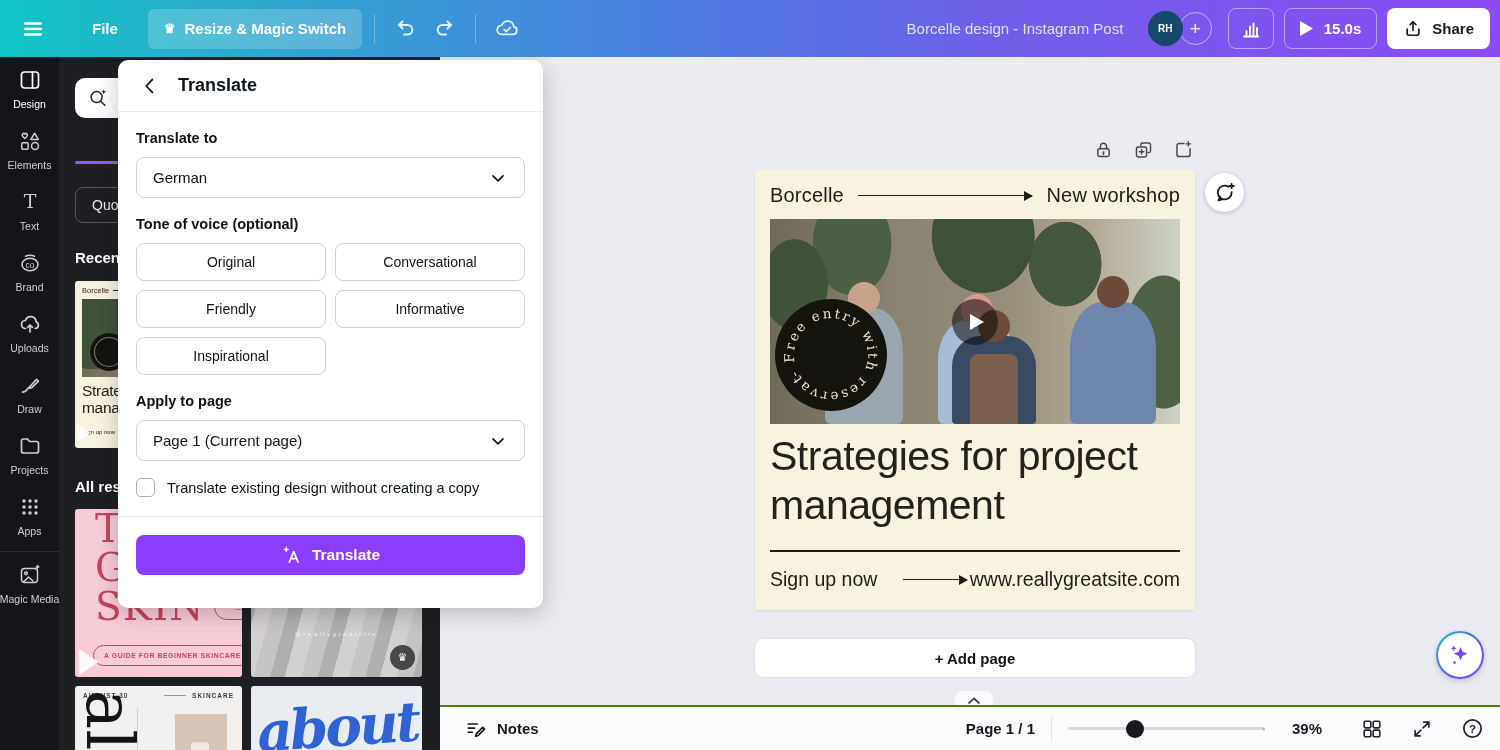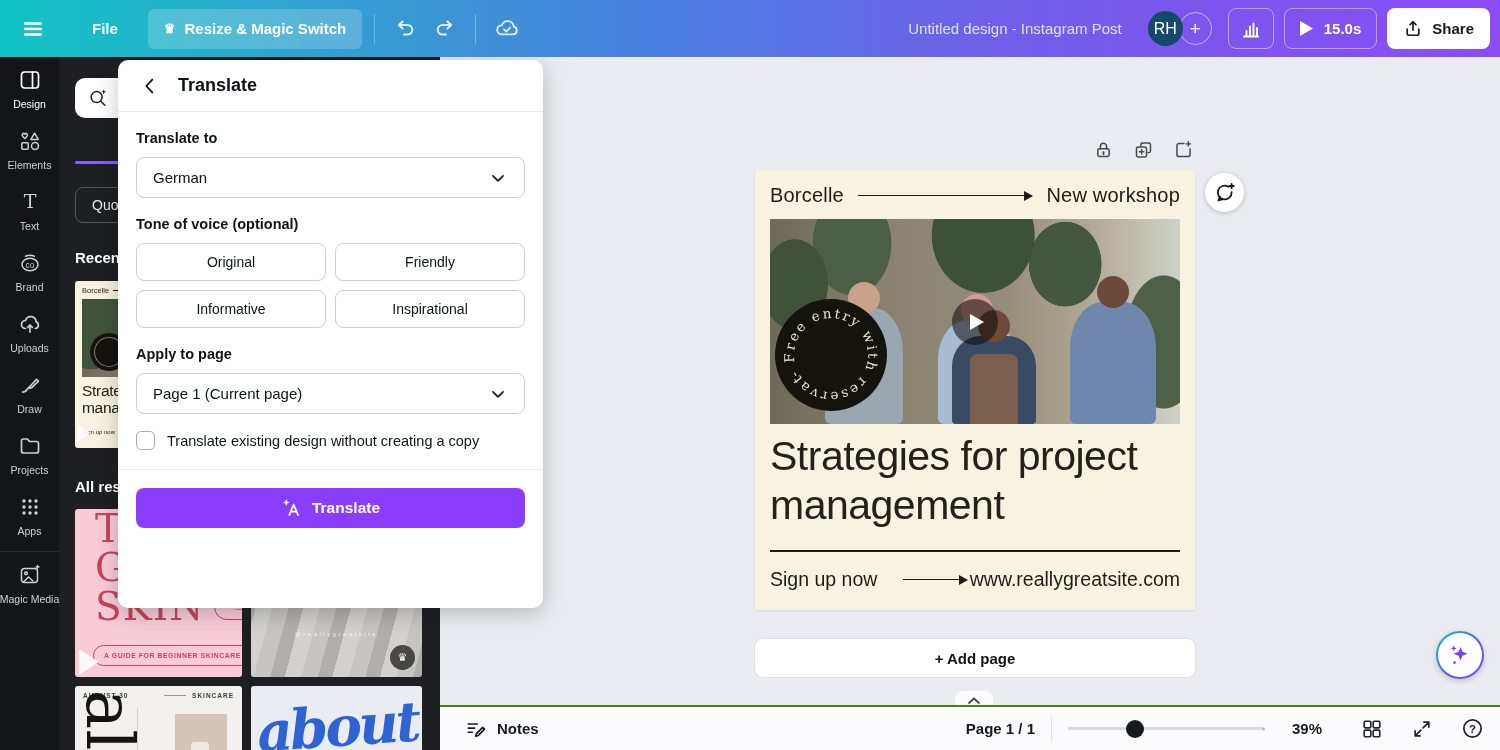--- a/index.html
+++ b/index.html
@@ -17,21 +17,21 @@
   .hamburger { margin-left:20px; width:26px; height:26px; display:flex; align-items:center; justify-content:center; cursor:pointer; }
   .file-btn { margin-left:46px; font-size:15px; font-weight:700;text-align:right; }
   .resize-chip { margin-left:30px; height:40px; padding:0 16px; border-radius:6px;
     background:rgba(255,255,255,.20); display:flex; align-items:center; gap:9px; font-size:15px; font-weight:700; }
   .crown-glyph { font-size:13px; line-height:1; }
   .tb-div { width:1px; height:30px; background:rgba(255,255,255,.30); margin:0 12px; }
   .tb-iconbtn { width:38px; height:38px; display:flex; align-items:center; justify-content:center; opacity:.85; }
   .tb-title { position:absolute; left:860px; top:0; width:310px; height:57px; display:flex; align-items:center; justify-content:center;
     font-size:15px; color:rgba(255,255,255,.80); white-space:nowrap; }
   .tb-right { position:absolute; right:10px; top:0; height:57px; display:flex; align-items:center; }
-  .avatar { width:35px; height:35px; border-radius:50%; background:#16486b; color:#fff; font-size:16px; font-weight:400;
+  .avatar { width:35px; height:35px; border-radius:50%; background:#16486b; color:#fff; font-size:10px; font-weight:700;
     display:flex; align-items:center; justify-content:center; z-index:2; }
   .add-member { width:33px; height:33px; border-radius:50%; border:1.5px solid rgba(255,255,255,.55); margin-left:-4px;
     display:flex; align-items:center; justify-content:center; font-size:19px; font-weight:400; }
   .insights-btn { margin-left:16px; width:46px; height:41px; border:1px solid rgba(255,255,255,.45); border-radius:8px;
     display:flex; align-items:center; justify-content:center; }
   .play-btn { margin-left:10px; height:41px; border:1px solid rgba(255,255,255,.45); border-radius:8px;
     display:flex; align-items:center; gap:11px; padding:0 15px; font-size:15px; font-weight:700; }
   .share-btn { margin-left:10px; height:41px; background:#fff; color:#17191c; border-radius:8px;
     display:flex; align-items:center; gap:9px; padding:0 16px; font-size:15px; font-weight:700; }
 
@@ -230,21 +230,21 @@
       </div>
       <div class="tb-div"></div>
       <div class="tb-iconbtn">
         <svg class="ico" width="26" height="26" viewBox="0 0 24 24">
             <path d="M7 17a4.2 4.2 0 0 1 .3-8.4 5.6 5.6 0 0 1 10.9 1.3A3.6 3.6 0 0 1 17.6 17Z"></path>
             <path d="m9.3 12.4 2 2 3.6-3.7"></path>
           </svg>
       </div>
     </div>
 
-    <div class="tb-title">Untitled design - Instagram Post</div>
+    <div class="tb-title">Borcelle design - Instagram Post</div>
 
     <div class="tb-right">
       <div class="avatar">RH</div>
       <div class="add-member">+</div>
       <div class="insights-btn">
         <svg class="ico" width="22" height="22" viewBox="0 0 22 22" style="stroke-width:1.9">
             <path d="M4 18.5h14"></path>
             <path d="M6.5 18V13M10 18V8.5M13.5 18V5.5M17 18v-8"></path>
           </svg>
       </div>
@@ -556,20 +556,21 @@
         <span>German</span>
         <svg class="ico" width="20" height="20" viewBox="0 0 24 24" style="stroke-width:2">
             <polyline points="6,9.5 12,15.5 18,9.5"></polyline>
           </svg>
       </div>
 
       <div class="tp-gap"></div>
       <div class="tp-label">Tone of voice (optional)</div>
       <div class="tone-grid">
         <button class="tone-btn">Original</button>
+        <button class="tone-btn">Conversational</button>
         <button class="tone-btn">Friendly</button>
         <button class="tone-btn">Informative</button>
         <button class="tone-btn">Inspirational</button>
       </div>
 
       <div class="tp-gap"></div>
       <div class="tp-label">Apply to page</div>
       <div class="tp-select">
         <span>Page 1 (Current page)</span>
         <svg class="ico" width="20" height="20" viewBox="0 0 24 24" style="stroke-width:2">

